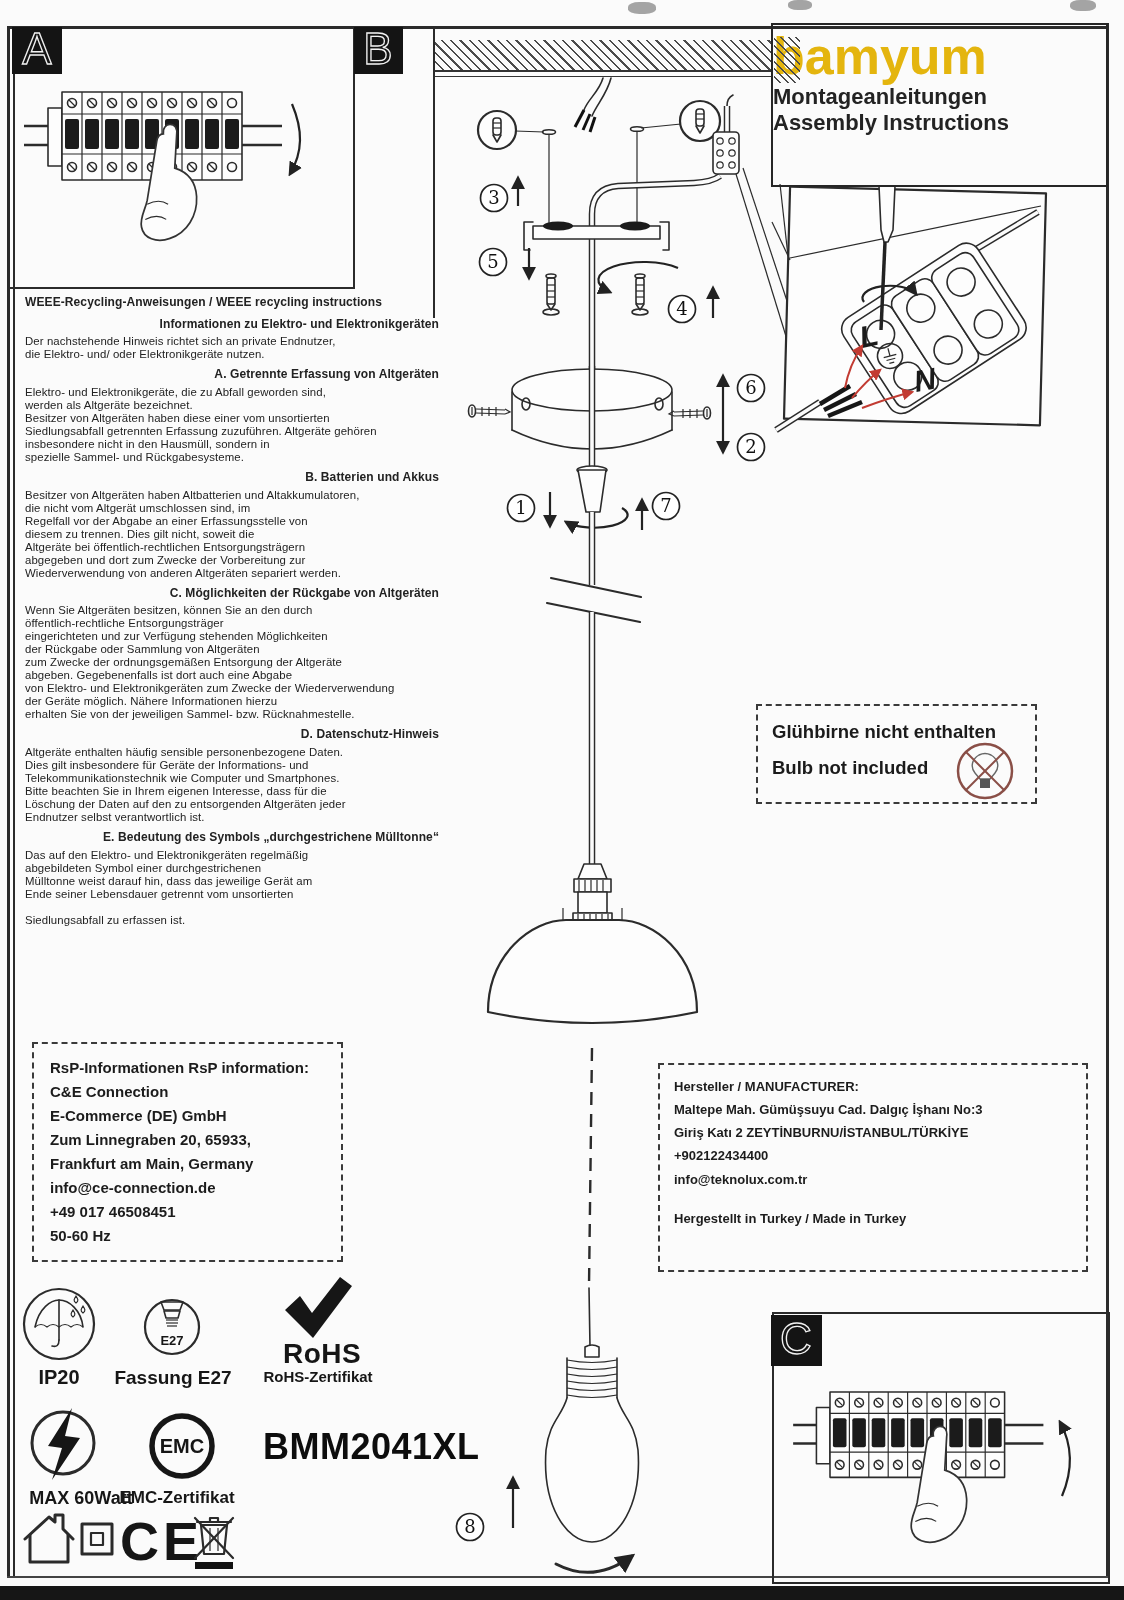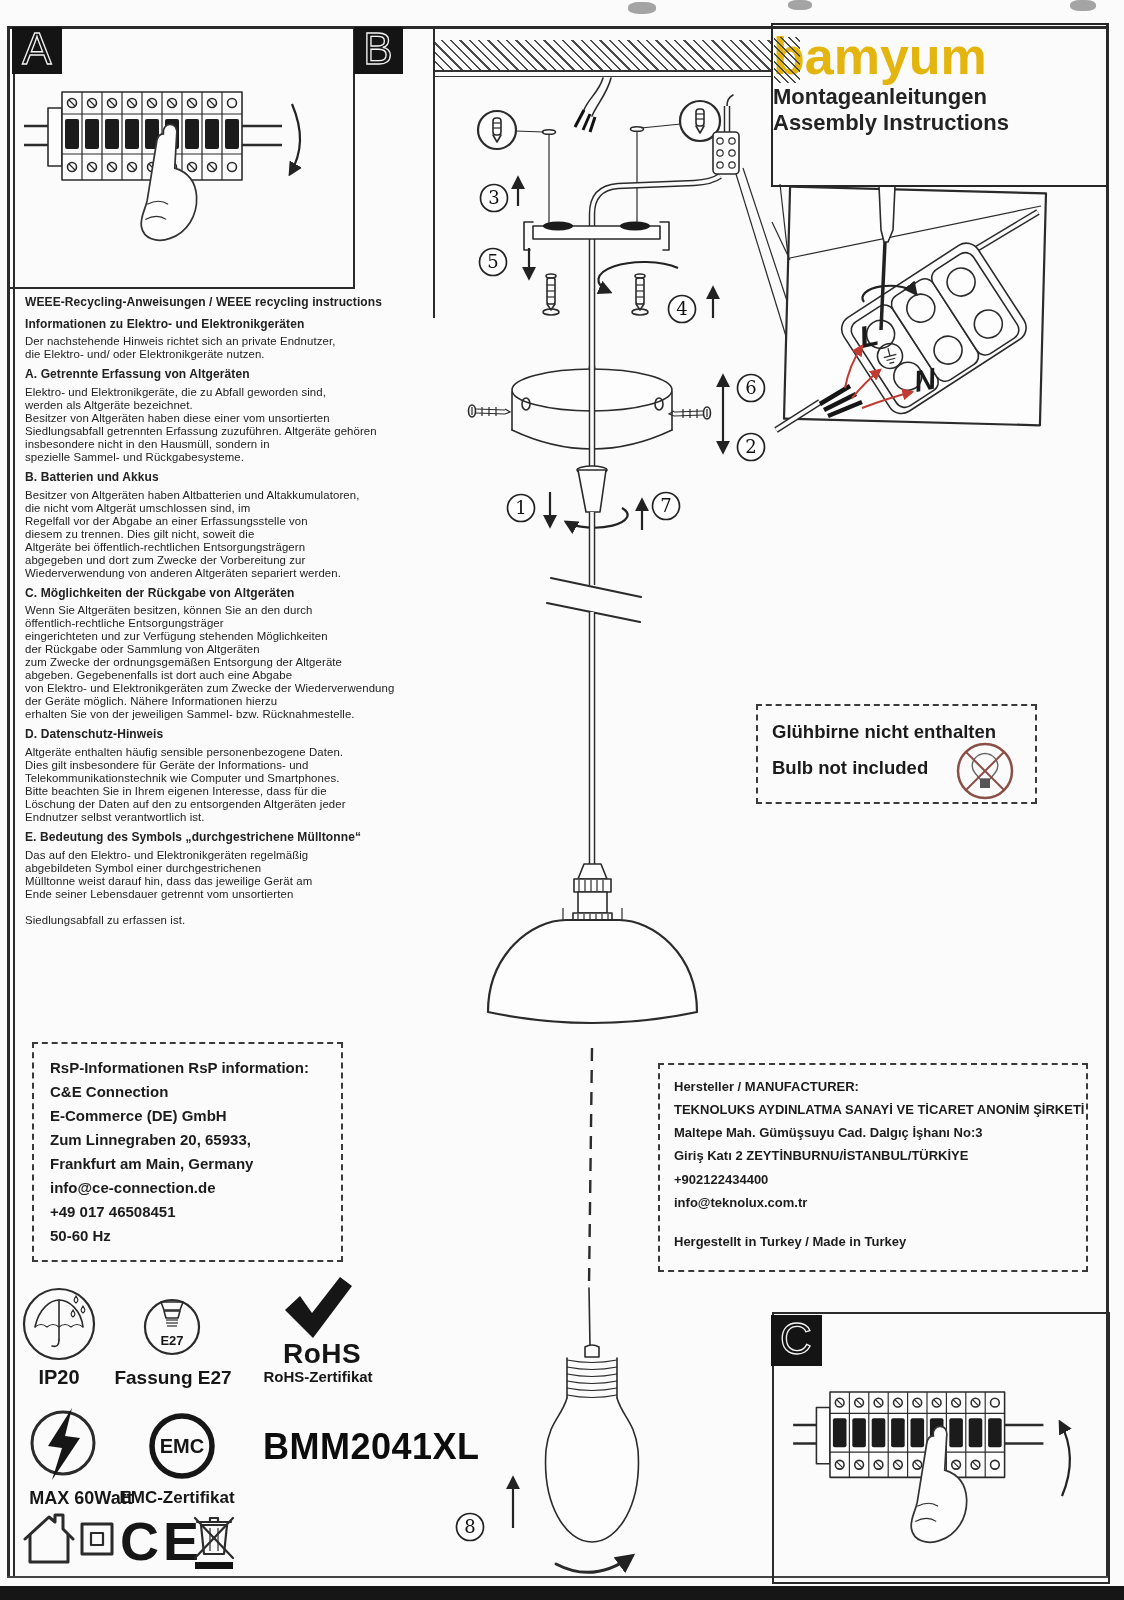--- a/index.html
+++ b/index.html
@@ -24,21 +24,21 @@
   .hatch-patch{left:1px;top:12px;width:26px;height:46px;position:absolute;
          background:repeating-linear-gradient(45deg,rgba(0,0,0,0) 0 4px,#4b4b4b 4px 5.4px);}
   .smudge{background:#3a3a3a;opacity:.45;border-radius:40%;}
   
   .logo-box{left:771px;top:23px;width:337px;height:164px;border:2.5px solid #262626;box-sizing:border-box;text-align:left;}
   .logo{margin-top:4px;font-size:52px;font-weight:800;letter-spacing:0px;line-height:1.05;color:#e4b50e;}
   .subtitle{font-size:22px;font-weight:bold;color:#232323;line-height:1.22;}
   
   .weee{left:25px;top:296px;width:414px;font-size:11.4px;line-height:1.14;letter-spacing:.1px;color:#222;}
   .weee .title{font-weight:bold;font-size:12px;margin-bottom:8px;}
-  .weee h4{font-weight:bold;font-size:12px;margin:7px 0 4px 0;}
+  .weee h4{font-weight:bold;font-size:12px;margin:7px 0 4px 0;text-align:right;}
   .weee p{margin:0;white-space:pre-line;}
   
   .dash{border:2px dashed #3a3a3a;box-sizing:border-box;}
   .rsp-box{left:32px;top:1042px;width:311px;height:220px;padding:12px 0 0 16px;font-size:15px;font-weight:bold;line-height:1.6;color:#1c1c1c;}
   .rsp-box div:nth-child(8){}
   .mfr-box{left:658px;top:1063px;width:430px;height:209px;padding:10px 0 0 14px;font-size:13px;font-weight:bold;line-height:1.78;color:#1c1c1c;}
   .mfr-footer{margin-top:16px;}
   .bulb-box{left:756px;top:704px;width:281px;height:100px;padding:8px 0 0 14px;font-size:18.5px;font-weight:bold;line-height:1.95;color:#1b1b1b;}
   
   .clabel{font-weight:bold;text-align:center;color:#161616;}
@@ -517,21 +517,20 @@
     <div>E-Commerce (DE) GmbH</div>
     <div>Zum Linnegraben 20, 65933,</div>
     <div>Frankfurt am Main, Germany</div>
     <div>info@ce-connection.de</div>
     <div>+49 017 46508451</div>
     <div>50-60 Hz</div>
   </div>
 
   <div class="abs dash mfr-box z6">
     <div>Hersteller / MANUFACTURER:</div>
-    <div>TEKNOLUKS AYDINLATMA SANAYİ VE TİCARET ANONİM ŞİRKETİ</div>
     <div>Maltepe Mah. Gümüşsuyu Cad. Dalgıç İşhanı No:3</div>
     <div>Giriş Katı 2 ZEYTİNBURNU/İSTANBUL/TÜRKİYE</div>
     <div>+902122434400</div>
     <div>info@teknolux.com.tr</div>
     <div class="mfr-footer">Hergestellt in Turkey / Made in Turkey</div>
   </div>
 
   <div class="abs dash bulb-box z6">
     <div>Glühbirne nicht enthalten</div>
     <div>Bulb not included</div>

